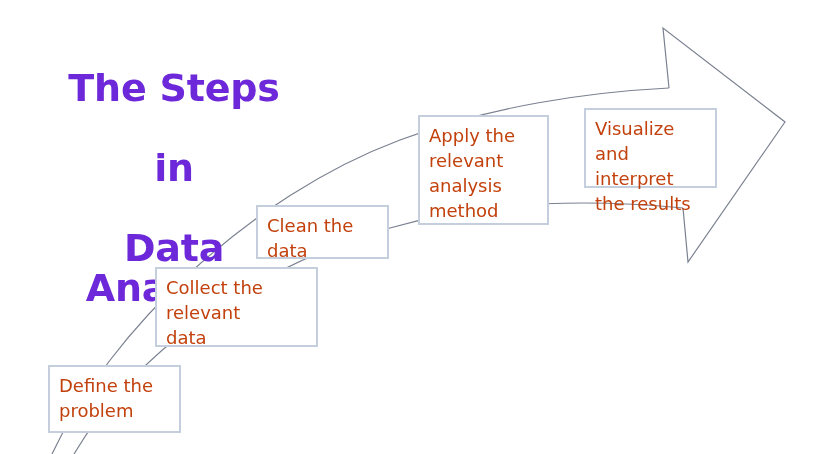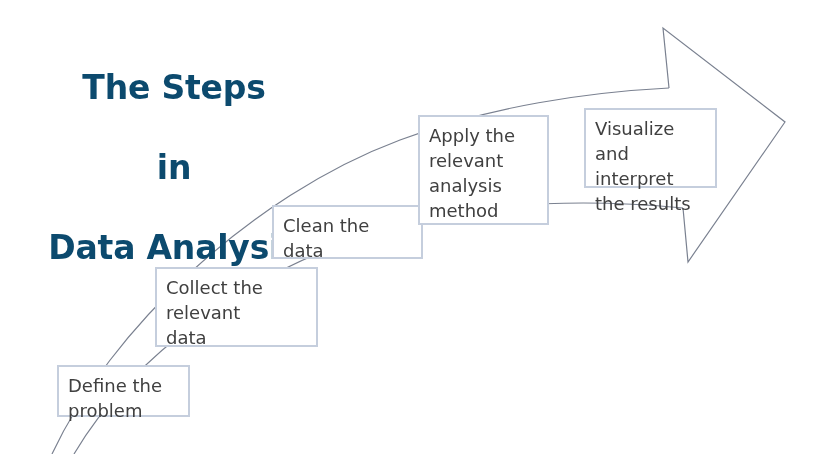--- a/index.html
+++ b/index.html
@@ -25,44 +25,44 @@
     height: 454px;
   }
   .title-block {
     position: absolute;
     left: 34px;
     top: 28px;
     width: 280px;
     text-align: center;
     font-family: "DejaVu Sans", sans-serif;
     font-weight: bold;
-    font-size: 33px;
+    font-size: 38px;
     line-height: 40px;
     letter-spacing: -0.2px;
-    color: #0c4a6e;
+    color: #6d28d9;
     white-space: pre-line;
   }
   .title-line {
     display: block;
   }
   .step-box {
     position: absolute;
     box-sizing: border-box;
     background: #ffffff;
     border: 2px solid #c5cedd;
     font-family: "DejaVu Sans", sans-serif;
     font-size: 18px;
     line-height: 25px;
-    color: #404040;
+    color: #c2410c;
     padding: 6px 8px 18px 9px;
     white-space: pre-line;
   }
-  #box-define   { left: 57px;  top: 365px; width: 133px; height: 52px; }
+  #box-define   { left: 48px;  top: 365px; width: 133px; height: 68px; }
   #box-collect  { left: 155px; top: 267px; width: 163px; height: 80px; }
-  #box-clean    { left: 272px; top: 205px; width: 151px; height: 54px; }
+  #box-clean    { left: 256px; top: 205px; width: 133px; height: 54px; }
   #box-apply    { left: 418px; top: 115px; width: 131px; height: 110px; }
   #box-visual   { left: 584px; top: 108px; width: 133px; height: 80px; }
 </style>
 </head>
 <body>
 
 <div id="canvas">
 
   <svg id="arrow-svg" viewBox="0 0 824 454" xmlns="http://www.w3.org/2000/svg">
 

